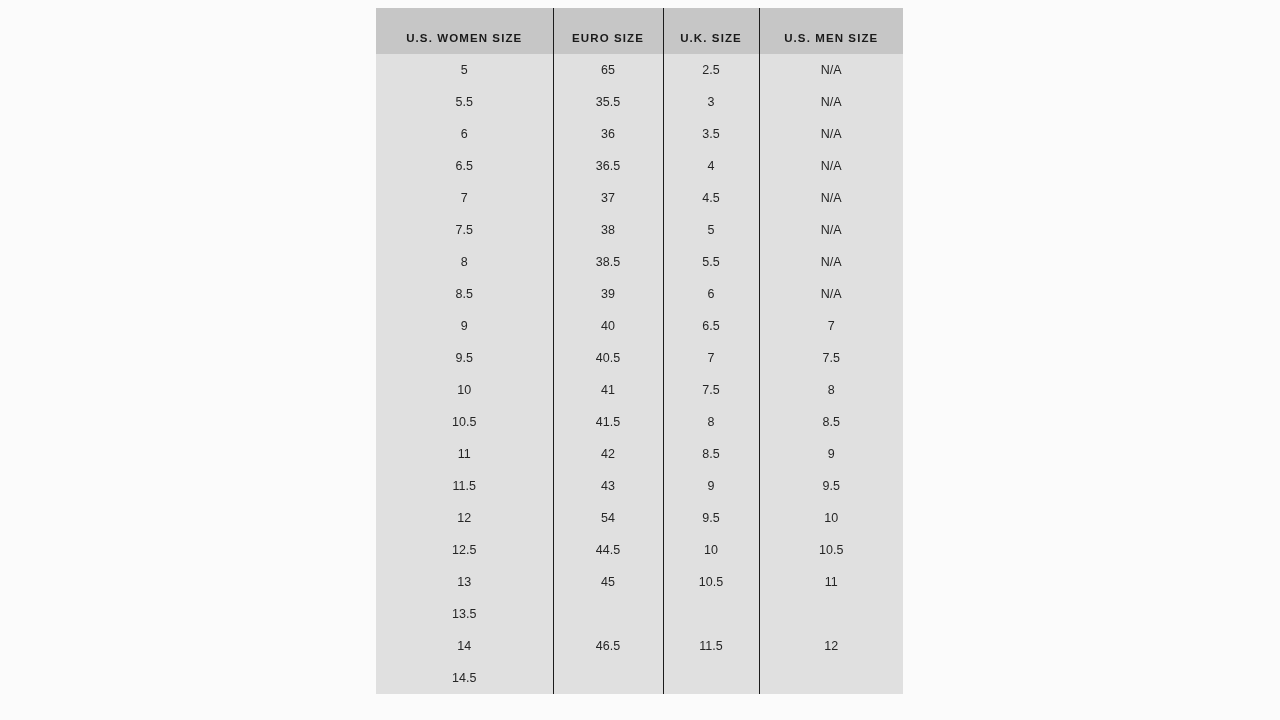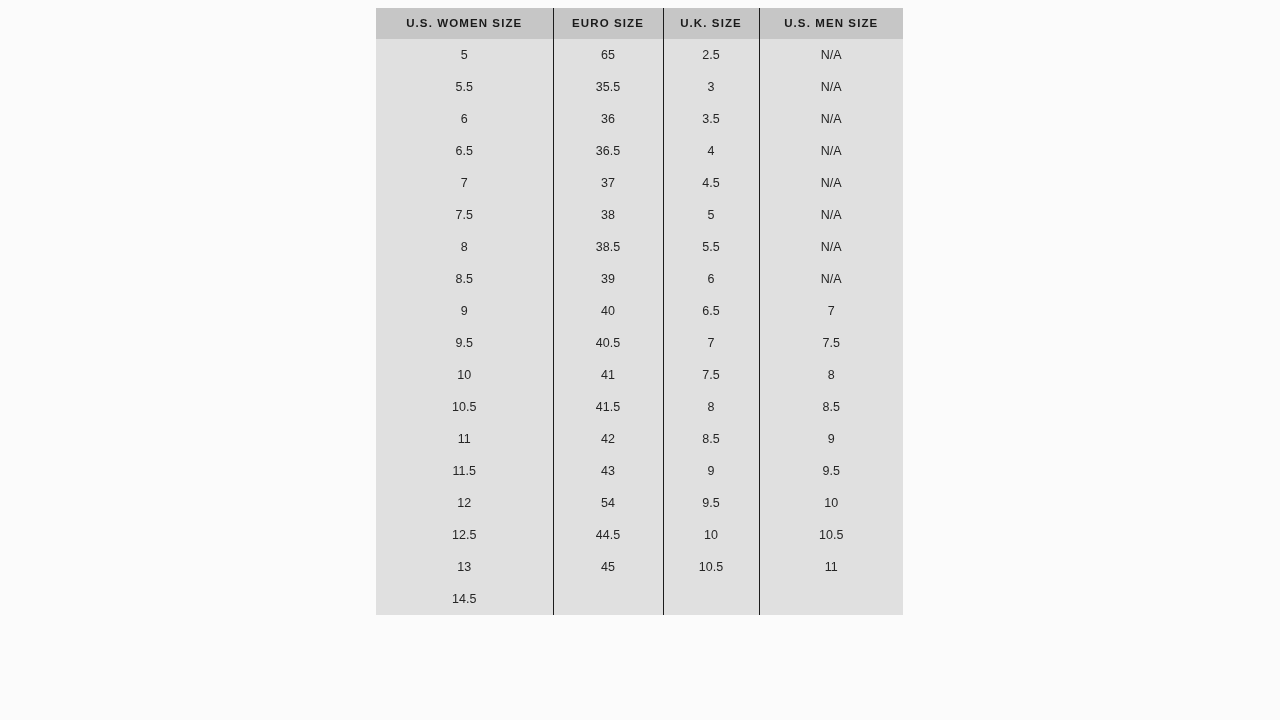--- a/index.html
+++ b/index.html
@@ -32,21 +32,21 @@
     background: #e0e0e0;
   }
 
   #size-chart th {
     background: #c6c6c6;
     color: #1a1a1a;
     font-size: 11.5px;
     letter-spacing: 1.1px;
     font-weight: bold;
     text-align: center;
-    padding: 9px 0 10px 0;
+    padding: 24px 0 10px 0;
     border: none;
   }
 
   #size-chart td {
     background: #e0e0e0;
     color: #262626;
     font-size: 12.5px;
     text-align: center;
     padding: 8px 0 8px 0;
     height: 16px;
@@ -208,20 +208,32 @@
           <td class="sep">10</td>
           <td class="sep">10.5</td>
         </tr>
         <tr>
           <td>13</td>
           <td class="sep">45</td>
           <td class="sep">10.5</td>
           <td class="sep">11</td>
         </tr>
         <tr>
+          <td>13.5</td>
+          <td class="sep"></td>
+          <td class="sep"></td>
+          <td class="sep"></td>
+        </tr>
+        <tr>
+          <td>14</td>
+          <td class="sep">46.5</td>
+          <td class="sep">11.5</td>
+          <td class="sep">12</td>
+        </tr>
+        <tr>
           <td>14.5</td>
           <td class="sep"></td>
           <td class="sep"></td>
           <td class="sep"></td>
         </tr>
       </tbody>
   </table>
 
 
 </div>

